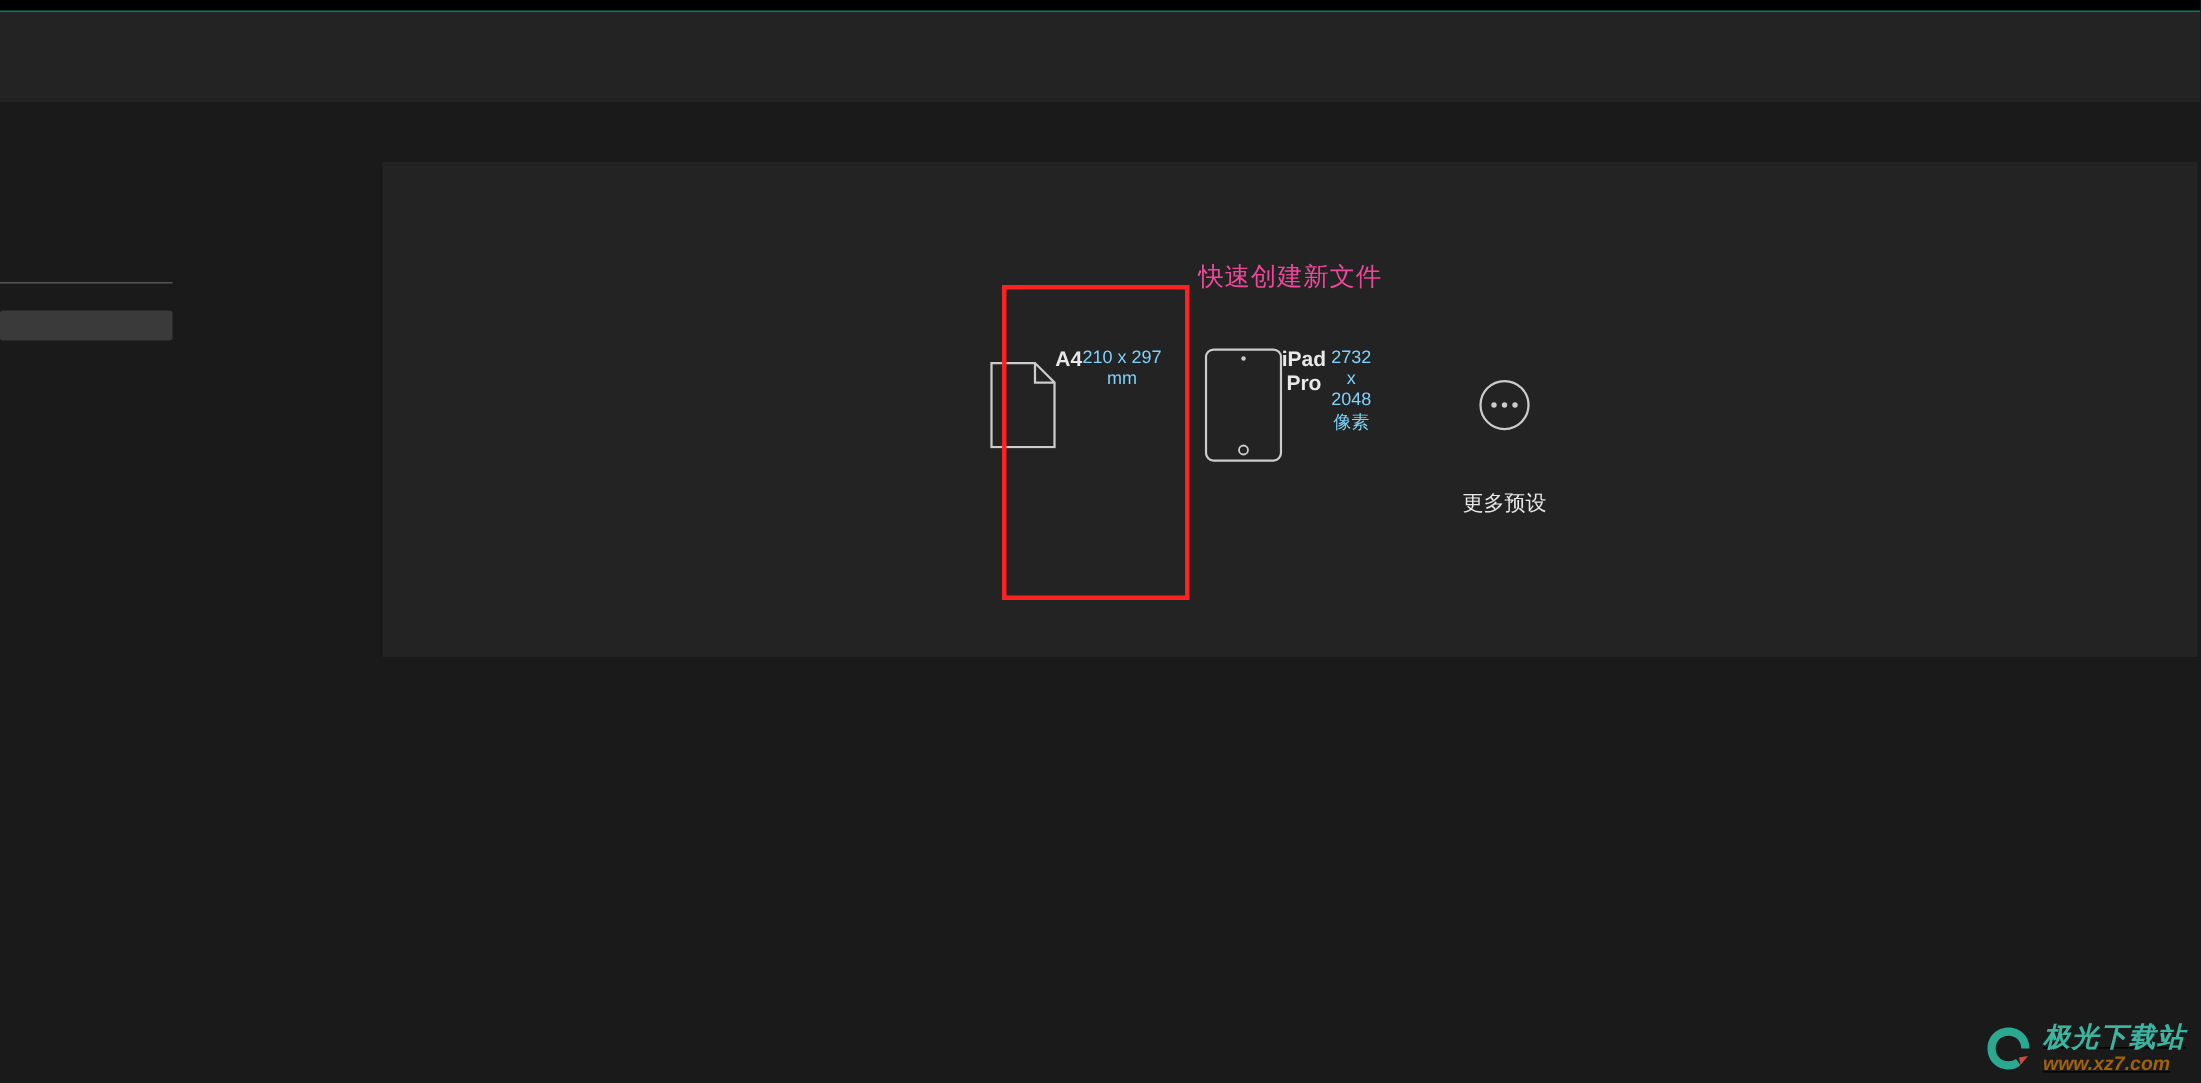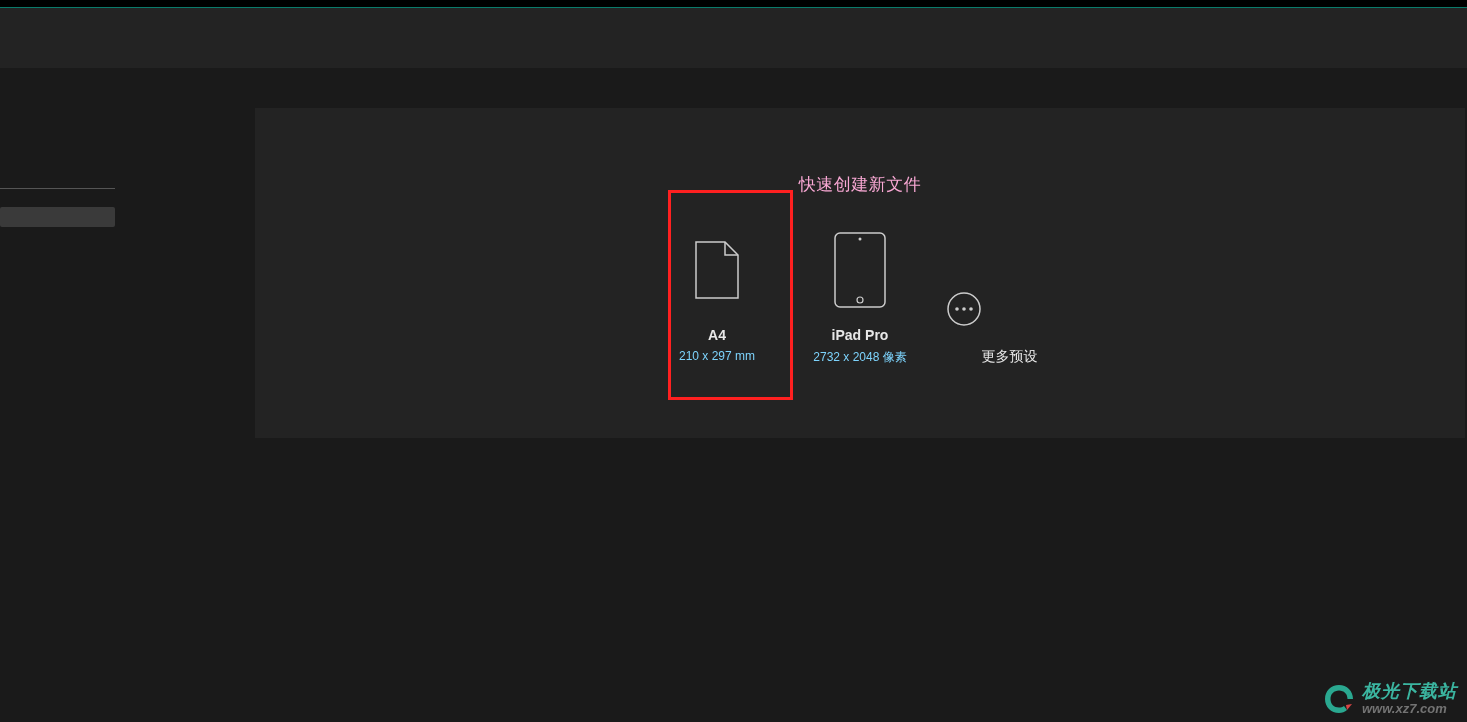--- a/index.html
+++ b/index.html
@@ -54,36 +54,35 @@
       height: 330px;
       background: #232323;
       padding: 65px 60px 40px 60px;
       position: relative;
     }
     .panel-title {
       position: absolute;
       top: 65px;
       left: 50%;
       transform: translateX(-50%);
-      color: #f9a8d4;
+      color: #ec4899;
       font-size: 17px;
       font-weight: 400;
       letter-spacing: 0.5px;
     }
     .presets-row {
       display: flex;
       justify-content: center;
       gap: 28px;
       margin-top: 58px;
     }
     .preset-card {
       width: 115px;
       display: flex;
-      flex-direction: column;
-      align-items: center;
+      flex-direction: row;
       cursor: pointer;
     }
     .preset-icon-area {
       height: 78px;
       display: flex;
       align-items: center;
       justify-content: center;
       margin-bottom: 18px;
     }
     .preset-title {
@@ -103,22 +102,22 @@
       border: 3px solid #ff2020;
       pointer-events: none;
       top: 82px;
       left: 413px;
       width: 125px;
       height: 210px;
     }
     .more-presets {
       width: 115px;
       display: flex;
-      flex-direction: row;
-      align-items: flex-end;
+      flex-direction: column;
+      align-items: center;
       cursor: pointer;
     }
     .more-icon-area {
       height: 78px;
       display: flex;
       align-items: center;
       justify-content: center;
       margin-bottom: 18px;
     }
     .more-title {
@@ -142,39 +141,40 @@
     .more-circ svg { display: block; }
     
     .watermark {
       position: absolute;
       right: 10px;
       bottom: 6px;
       display: flex;
       align-items: center;
       gap: 6px;
       font-family: "Microsoft YaHei", sans-serif;
+      text-decoration: underline;
     }
     .wm-logo {
       width: 34px;
       height: 34px;
     }
     .wm-text {
       display: flex;
       flex-direction: column;
       line-height: 1.1;
     }
     .wm-title {
       color: #3bb5a0;
       font-size: 18px;
       font-weight: 700;
       font-style: italic;
       letter-spacing: 1px;
     }
     .wm-url {
-      color: #737373;
+      color: #a16207;
       font-size: 13px;
       font-weight: 600;
       font-style: italic;
     }
   </style>
 </head>
 <body>
 
 <div class="top-bar"></div>
 <div class="toolbar"></div>

